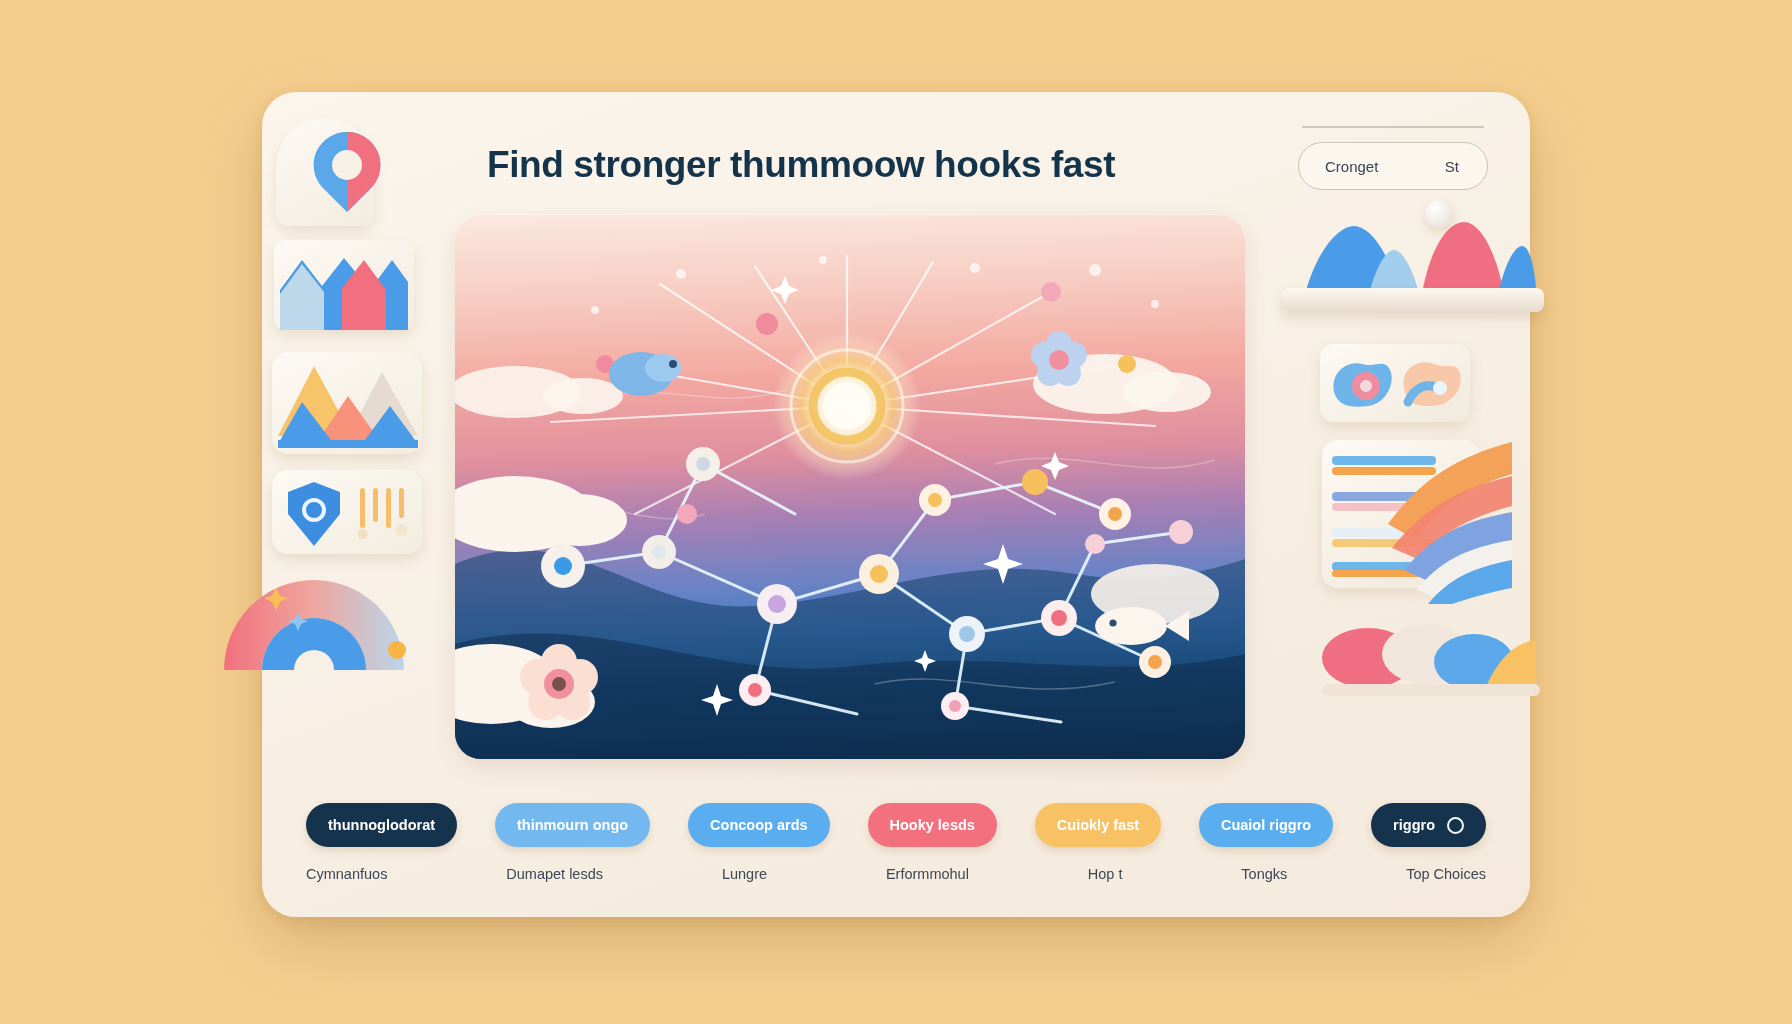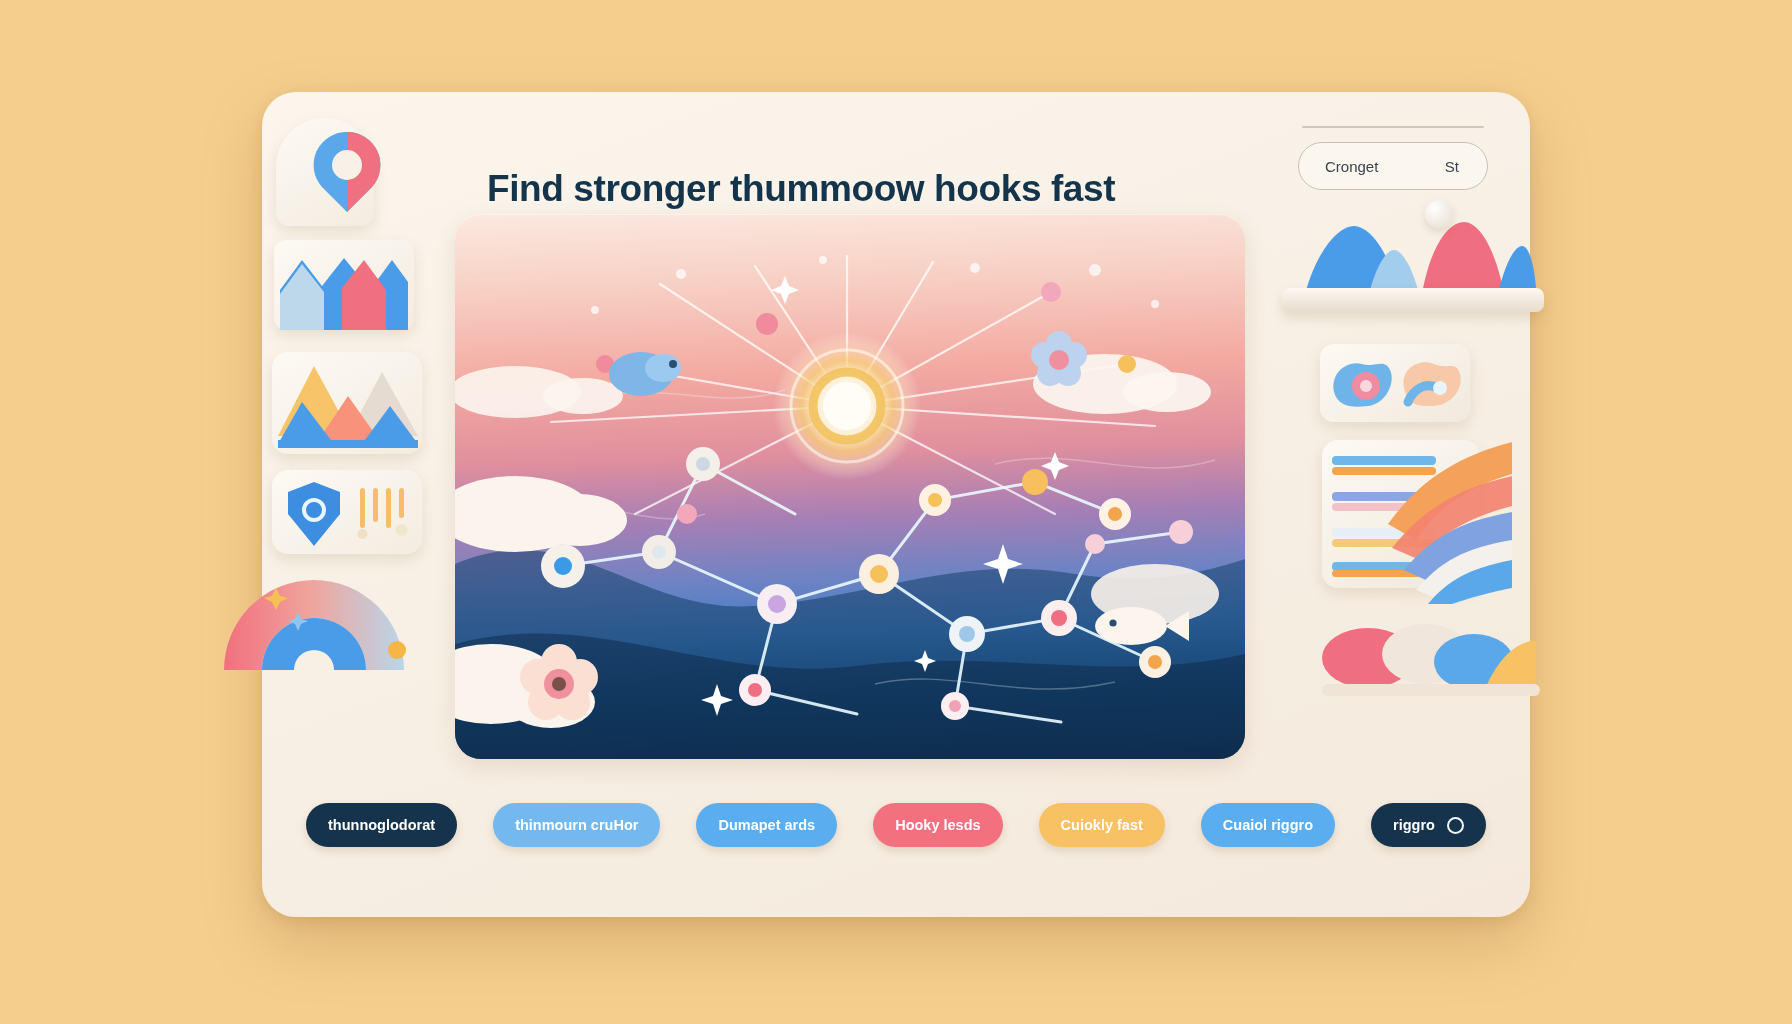--- a/index.html
+++ b/index.html
@@ -18,21 +18,21 @@
     background: linear-gradient(160deg, #fbf5ec 0%, #f7efe4 55%, #f4e9dc 100%);
     border-radius: 34px;
     box-shadow: 0 26px 60px rgba(150,105,45,.28), 0 4px 14px rgba(150,105,45,.16);
   }
 
   
   #page-title {
     position: absolute; left: 225px; top: 52px;
     width: 760px;
     font-size: 37px; font-weight: 700; letter-spacing: -.4px;
-    color: #14344b; white-space: nowrap; margin-top: 24px;
+    color: #14344b; white-space: nowrap;
   }
   #search-pill {
     position: absolute; right: 42px; top: 50px;
     width: 190px; height: 48px;
     border: 1.5px solid #c9c2b6;
     border-radius: 28px;
     background: #fbf6ee;
     display: flex; align-items: center; justify-content: space-between;
     padding: 0 28px 0 26px;
     color: #3b4450; font-size: 15px;
@@ -400,34 +400,43 @@
     <ellipse cx="152" cy="58" rx="40" ry="28" fill="#5aa8ea"></ellipse>
     <path d="M162 88 C176 52 196 38 214 36 L214 88 Z" fill="#f7c164"></path>
     <rect x="0" y="80" width="218" height="12" rx="6" fill="#f0e4d6"></rect>
   </svg>
 
   <div id="chip-row">
     <div class="chip" style="background:#15334d">
       <span>thunnoglodorat</span>
     </div>
     <div class="chip" style="background:#74b8f0">
-      <span>thinmourn cruHor</span>
+      <span>thinmourn ongo</span>
     </div>
     <div class="chip" style="background:#5aaef0">
-      <span>Dumapet ards</span>
+      <span>Concoop ards</span>
     </div>
     <div class="chip" style="background:#f3717f">
       <span>Hooky lesds</span>
     </div>
     <div class="chip" style="background:#f7c164">
       <span>Cuiokly fast</span>
     </div>
     <div class="chip" style="background:#5aaef0">
       <span>Cuaiol riggro</span>
     </div>
     <div class="chip" style="background:#15334d">
       <span>riggro</span>
       <span class="chip-ring"></span>
     </div>
   </div>
 
+  <div id="caption-row">
+    <div class="caption">Cymnanfuos</div>
+    <div class="caption">Dumapet lesds</div>
+    <div class="caption">Lungre</div>
+    <div class="caption">Erformmohul</div>
+    <div class="caption">Hop t</div>
+    <div class="caption">Tongks</div>
+    <div class="caption">Top Choices</div>
+  </div>
 
 </div>
 
 </body></html>

